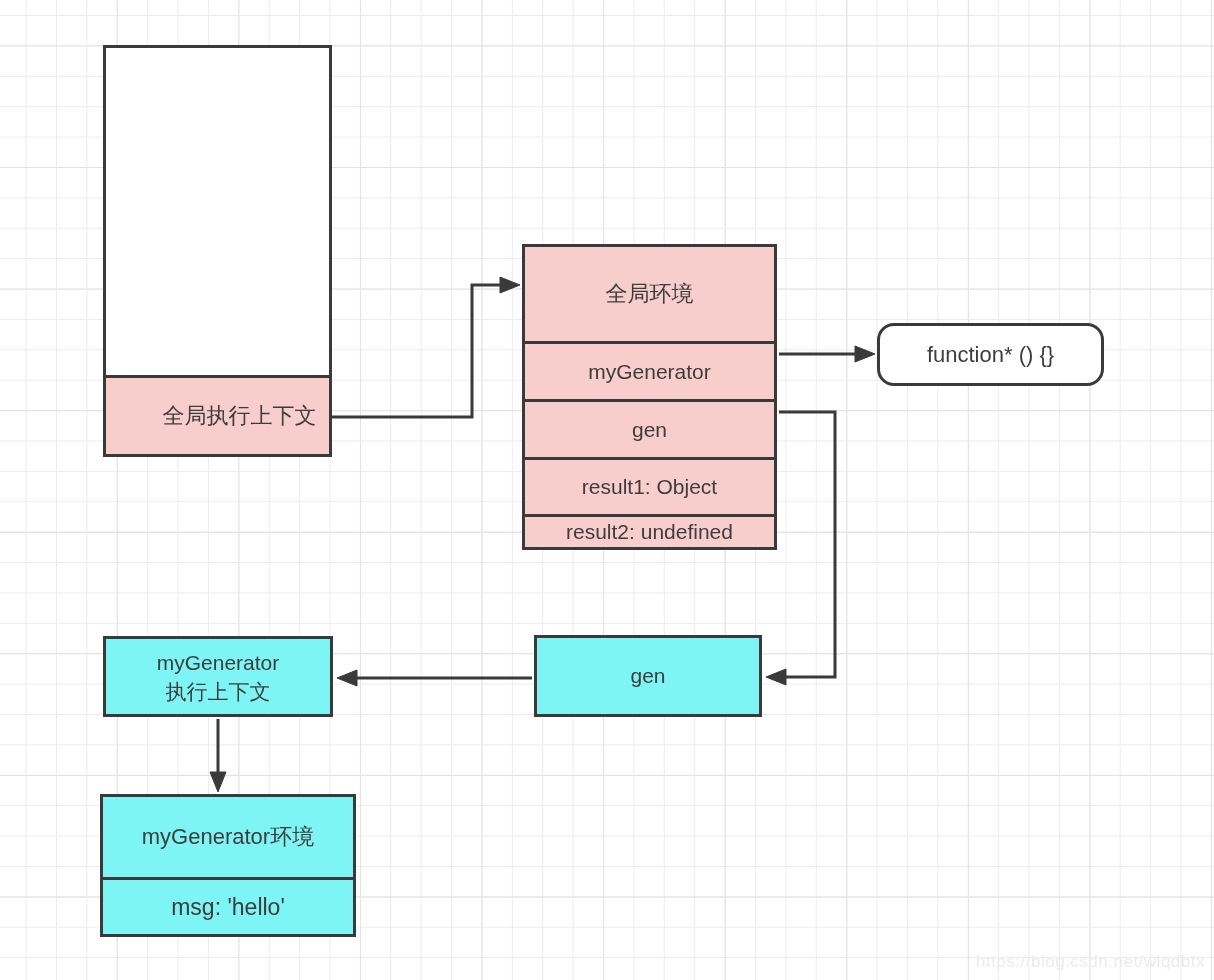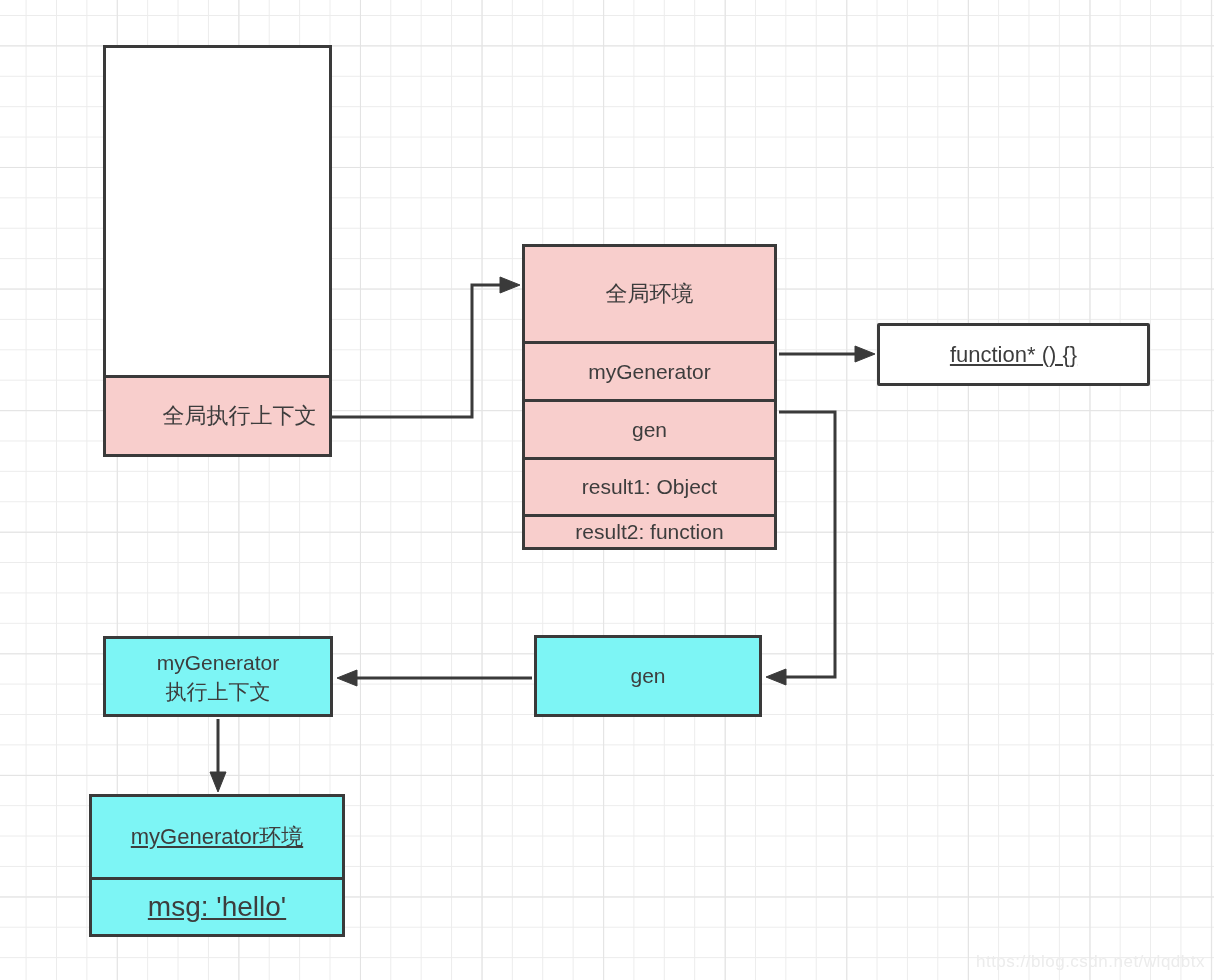--- a/index.html
+++ b/index.html
@@ -51,31 +51,31 @@
                   background: var(--pink); display: flex; flex-direction: column; }
   .env-stack .row { display: flex; align-items: center; justify-content: center;
                     font-size: 21px; }
   .env-stack .row + .row { border-top: 3px solid var(--stroke); }
   .env-stack .r-title { height: 94px; font-size: 22px; }
   .env-stack .r-1 { height: 58px; }
   .env-stack .r-2 { height: 58px; }
   .env-stack .r-3 { height: 57px; }
   .env-stack .r-4 { flex: 1; }
 
-  .func-box  { left: 877px; top: 323px; width: 273px; height: 63px;
-               background: #ffffff; border-radius: 2px; font-size: 22px; text-decoration: underline; }
+  .func-box  { left: 877px; top: 323px; width: 227px; height: 63px;
+               background: #ffffff; border-radius: 17px; font-size: 22px; }
   .gen-box   { left: 534px; top: 635px; width: 228px; height: 82px; font-size: 21px; }
   .mygen-ctx { left: 103px; top: 636px; width: 230px; height: 81px;
                font-size: 21px; line-height: 29px; flex-direction: column; }
 
-  .mygen-env { left: 89px; top: 794px; width: 256px; height: 143px;
+  .mygen-env { left: 100px; top: 794px; width: 256px; height: 143px;
                position: absolute; border: 3px solid var(--stroke);
-               background: var(--cyan); display: flex; flex-direction: column; text-decoration: underline; }
+               background: var(--cyan); display: flex; flex-direction: column; }
   .mygen-env .row { display: flex; align-items: center; justify-content: center;
-                    font-size: 28px; }
+                    font-size: 23px; }
   .mygen-env .r-title { height: 80px; font-size: 22px; }
   .mygen-env .r-1 { flex: 1; border-top: 3px solid var(--stroke); }
 
   svg.connectors {
     position: absolute; left: 0; top: 0; width: 1214px; height: 980px;
     pointer-events: none;
   }
   svg.connectors path { stroke: var(--stroke); stroke-width: 3; fill: none; }
   svg.connectors polygon { fill: var(--stroke); stroke: var(--stroke); stroke-width: 1; }
 
@@ -107,21 +107,21 @@
     <div class="row r-1">
       <span>myGenerator</span>
     </div>
     <div class="row r-2">
       <span>gen</span>
     </div>
     <div class="row r-3">
       <span>result1: Object</span>
     </div>
     <div class="row r-4">
-      <span>result2: function</span>
+      <span>result2: undefined</span>
     </div>
   </div>
 
   <div class="box func-box">
     <span>function* () {}</span>
   </div>
 
   <div class="box cyan gen-box">
     <span>gen</span>
   </div>

